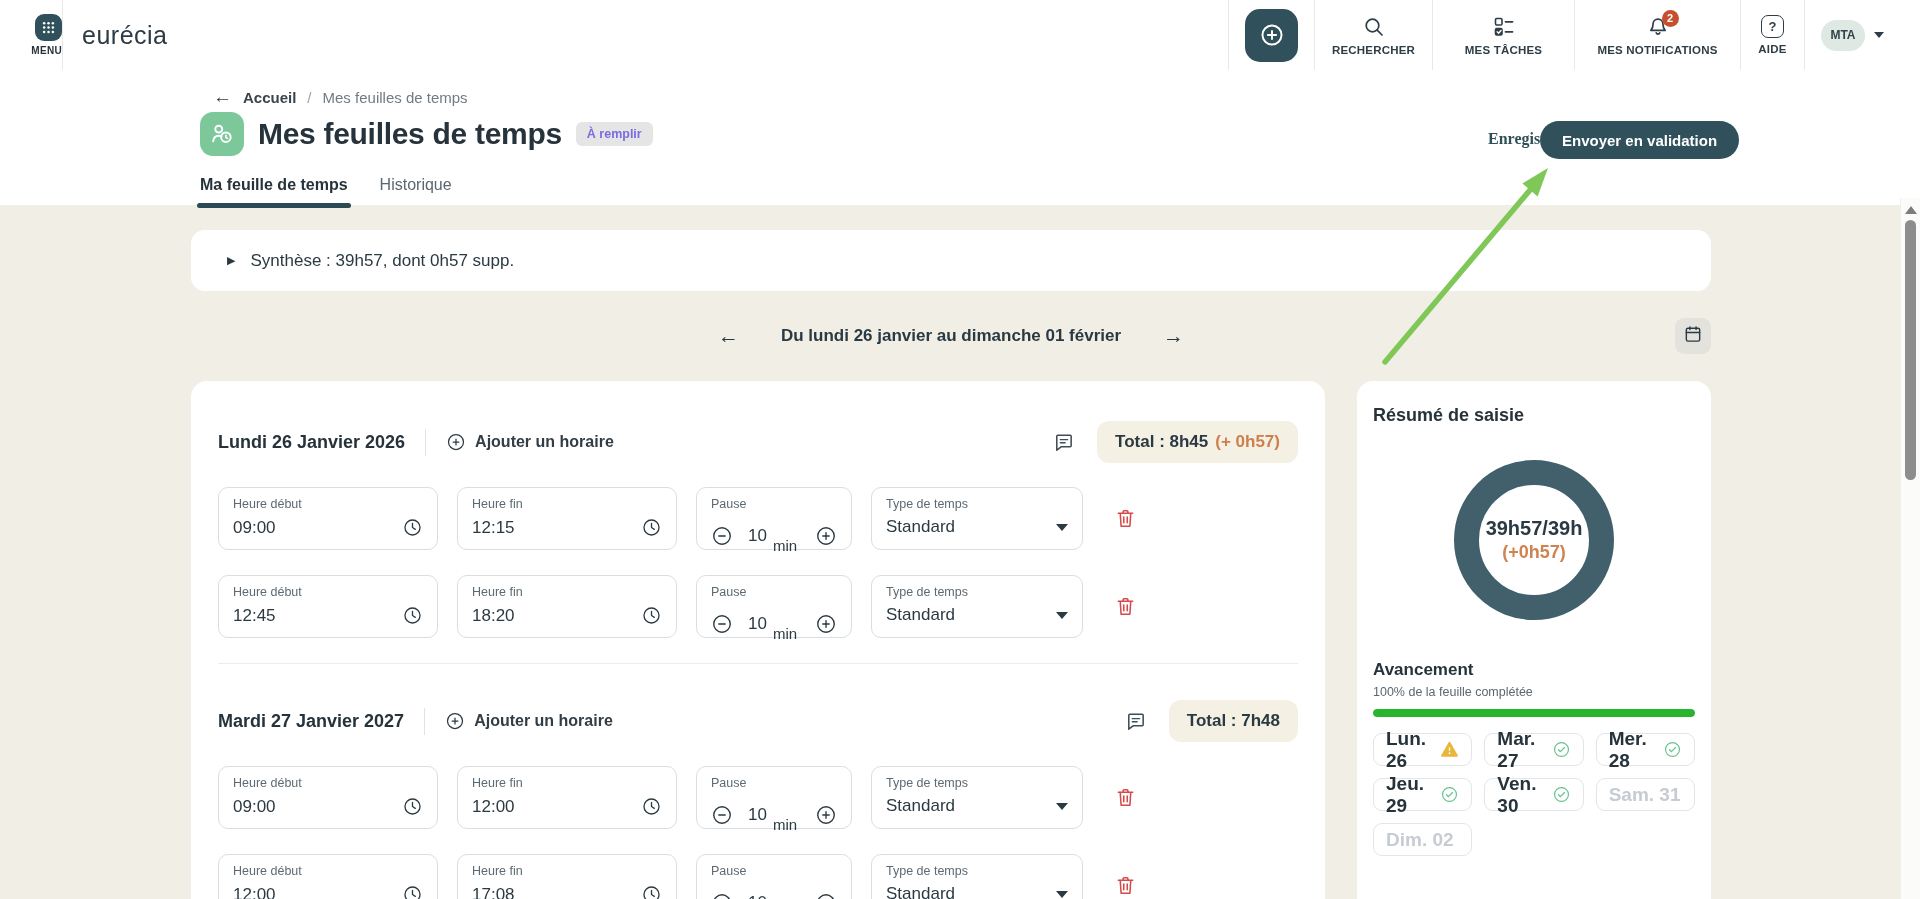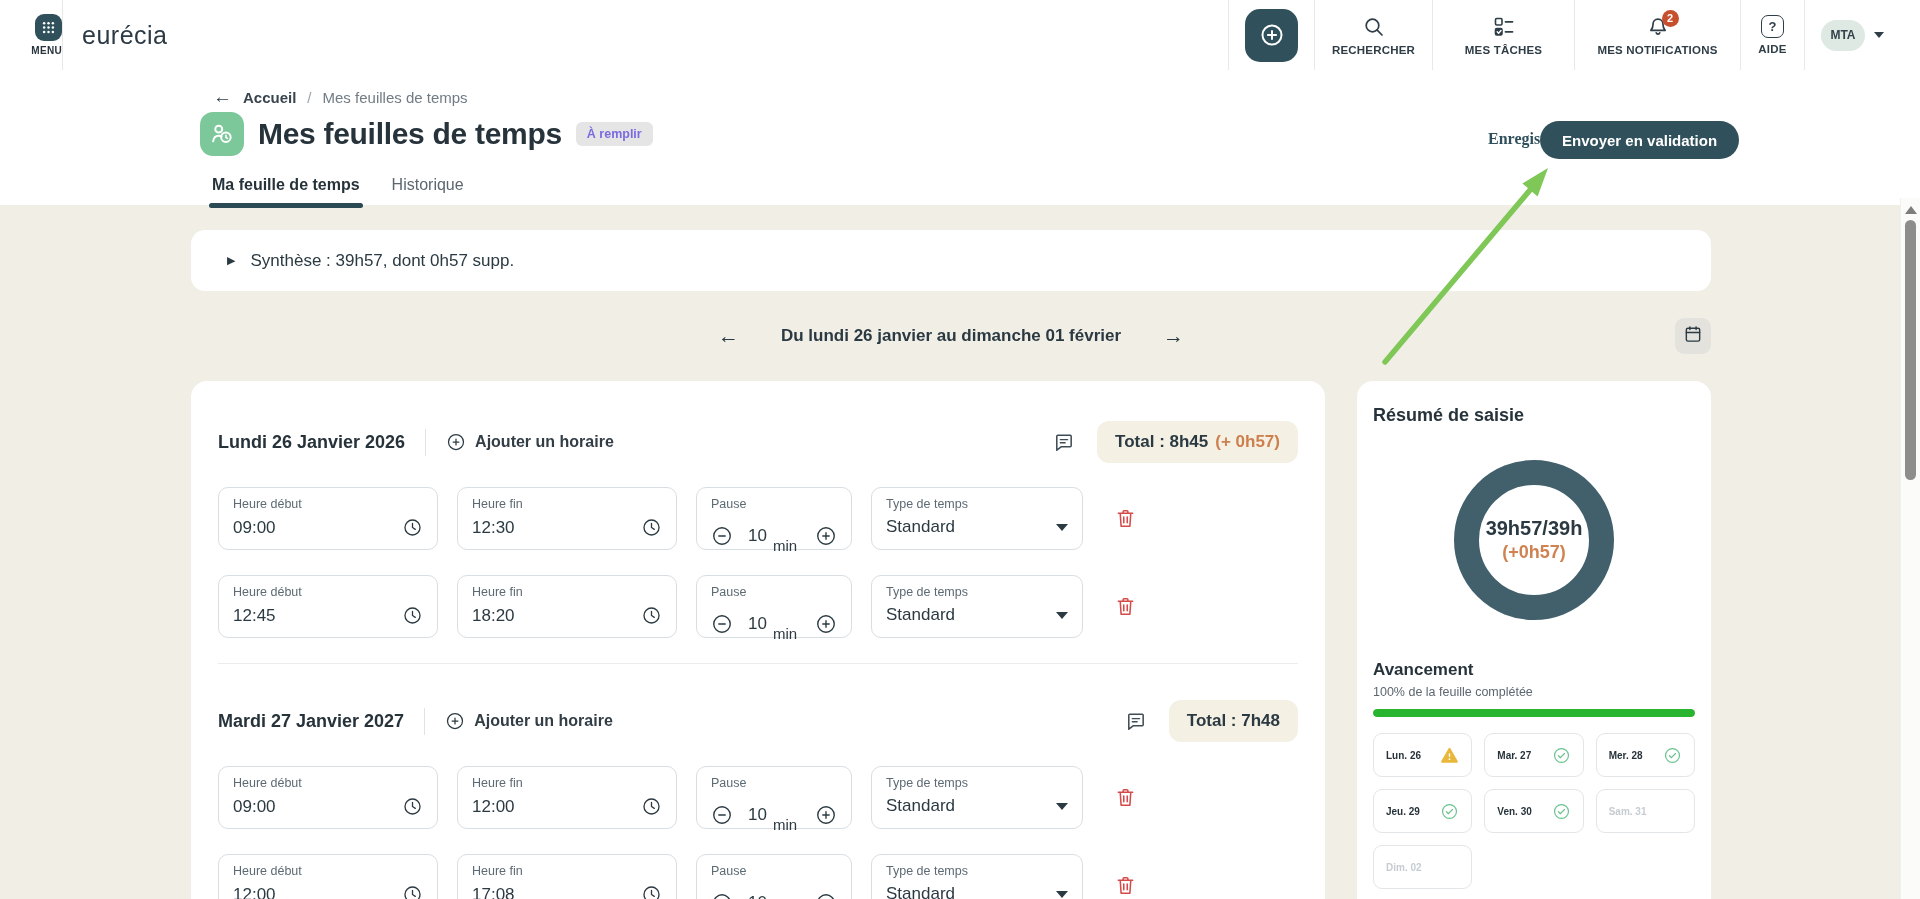--- a/index.html
+++ b/index.html
@@ -37,21 +37,21 @@
   .bc-cur { color:#717b84; }
   .title-row { position:absolute; left:200px; top:112px; display:flex; align-items:center; gap:14px; }
   .title-ic { width:44px; height:44px; background:#7cc89b; border-radius:13px; display:flex; align-items:center; justify-content:center; }
   .title-ic svg { width:26px; height:26px; }
   .page-title { font-size:30px; font-weight:700; color:#27333b; letter-spacing:-.3px; }
   .status-badge { background:#e5e5e5; color:#7a6be0; font-size:12.5px; font-weight:700; padding:5px 11px; border-radius:6px; }
   .save-btn { position:absolute; left:1488px; top:130px; font-size:16px; font-weight:700; color:#2f4f5a; background:none; border:none; cursor:pointer; font-family:Liberation Serif, serif; }
   .submit-btn { position:absolute; left:1540px; top:121px; height:38px; padding:0 22px; background:#30505b; color:#fff; border:none; border-radius:19px; font-size:15px; font-weight:700; font-family:inherit; cursor:pointer; }
   .tabs { position:absolute; left:200px; top:176px; display:flex; gap:32px; }
   .tab { font-size:16px; cursor:pointer; position:relative; padding-bottom:10px; }
-  .tab.active { font-weight:700; color:#27333b;margin-left:12px; }
+  .tab.active { font-weight:700; color:#27333b; }
   .tab.active::after { content:""; position:absolute; left:-3px; right:-3px; bottom:-4px; height:5px; background:#2c4a54; border-radius:3px; }
   .tab.inactive { color:#5c6770; font-weight:500; }
 
   
   .syn-card { position:absolute; left:191px; top:230px; width:1520px; height:61px; background:#fff; border-radius:14px; display:flex; align-items:center; padding-left:36px; gap:15px; cursor:pointer; }
   .syn-tri { font-size:11px; color:#2b3a42; }
   .syn-text { font-size:17px; font-weight:500; color:#2b3a42; }
 
   .week-nav { position:absolute; left:191px; top:316px; width:1520px; height:40px; }
   .week-inner { position:absolute; left:0; right:0; top:0; height:40px; display:flex; align-items:center; justify-content:center; gap:42px; }
@@ -102,21 +102,21 @@
   .donut-wrap { width:160px; height:160px; margin:34px auto 0 auto; position:relative; }
   .donut { width:160px; height:160px; border-radius:50%; border:25px solid #41606b; }
   .donut-center { position:absolute; inset:0; display:flex; flex-direction:column; align-items:center; justify-content:center; gap:2px; }
   .donut-val { font-size:20px; font-weight:700; color:#2b3a42; }
   .donut-extra { font-size:18px; font-weight:700; color:#cf8350; }
   .adv-title { margin-top:40px; font-size:17px; font-weight:700; color:#27333b; }
   .adv-cap { margin-top:5px; font-size:12.5px; color:#5c6770; }
   .pbar { margin-top:10px; height:8px; border-radius:4px; background:#eceae3; overflow:hidden; }
   .pbar-fill { height:8px; border-radius:4px; background:#28b42e; }
   .chips { margin-top:16px; display:grid; grid-template-columns:repeat(3,1fr); gap:12px; }
-  .chip { height:44px; border:1px solid #e2e6e9; border-radius:9px; display:flex; align-items:center; justify-content:space-between; padding:8px 12px; font-size:10px; font-weight:700; color:#27333b; cursor:pointer; background:#fff; }
+  .chip { height:33px; border:1px solid #e2e6e9; border-radius:9px; display:flex; align-items:center; justify-content:space-between; padding:8px 12px; font-size:19px; font-weight:700; color:#27333b; cursor:pointer; background:#fff; }
   .chip .cic { width:19px; height:19px; } .chip .cic svg { width:19px; height:19px; }
   .chip.empty { color:#c6ccd2; cursor:default; }
 
   
   .arrow-svg { position:absolute; left:1370px; top:150px; width:200px; height:230px; z-index:50; pointer-events:none; }
   .scroll-strip { position:absolute; right:0; top:198px; width:20px; height:701px; background:#fbfbf9; border-left:1px solid #f0f0ee; }
   .scroll-up { position:absolute; top:8px; left:4px; width:0; height:0; border-left:6px solid transparent; border-right:6px solid transparent; border-bottom:8px solid #7d7d7d; cursor:pointer; }
   .scroll-thumb { position:absolute; top:22px; left:4px; width:11px; height:260px; background:#8d8d8d; border-radius:6px; cursor:pointer; }
 </style>
 </head>
@@ -321,21 +321,21 @@
         <div class="tval-row">
             <span class="tval">09:00</span>
           <span class="box-ic"><svg>
                 <use href="#i-clock"></use>
               </svg></span>
           </div>
       </div>
       <div class="tbox w-end">
         <div class="tlabel">Heure fin</div>
         <div class="tval-row">
-            <span class="tval">12:30</span>
+            <span class="tval">12:15</span>
           <span class="box-ic"><svg>
                 <use href="#i-clock"></use>
               </svg></span>
           </div>
       </div>
       <div class="tbox w-pause">
         <div class="tlabel">Pause</div>
         <div class="tval-row">
           <span class="circle-btn"><svg>
                 <use href="#i-minus"></use>

